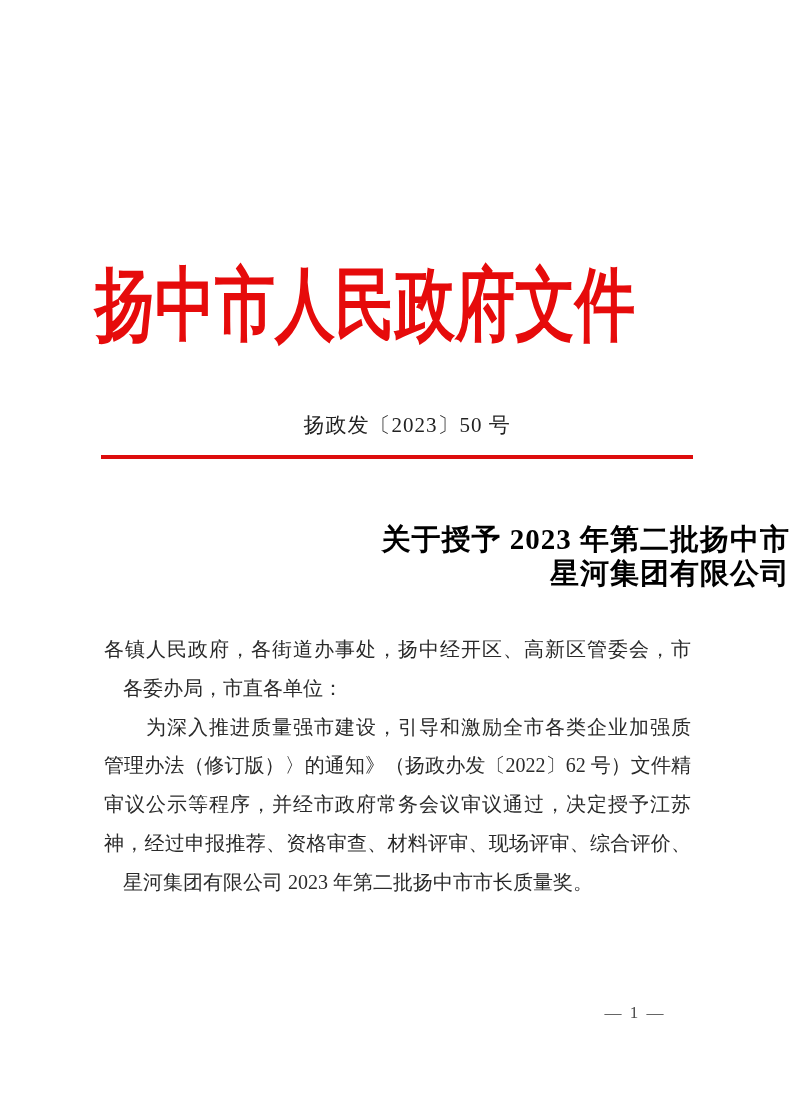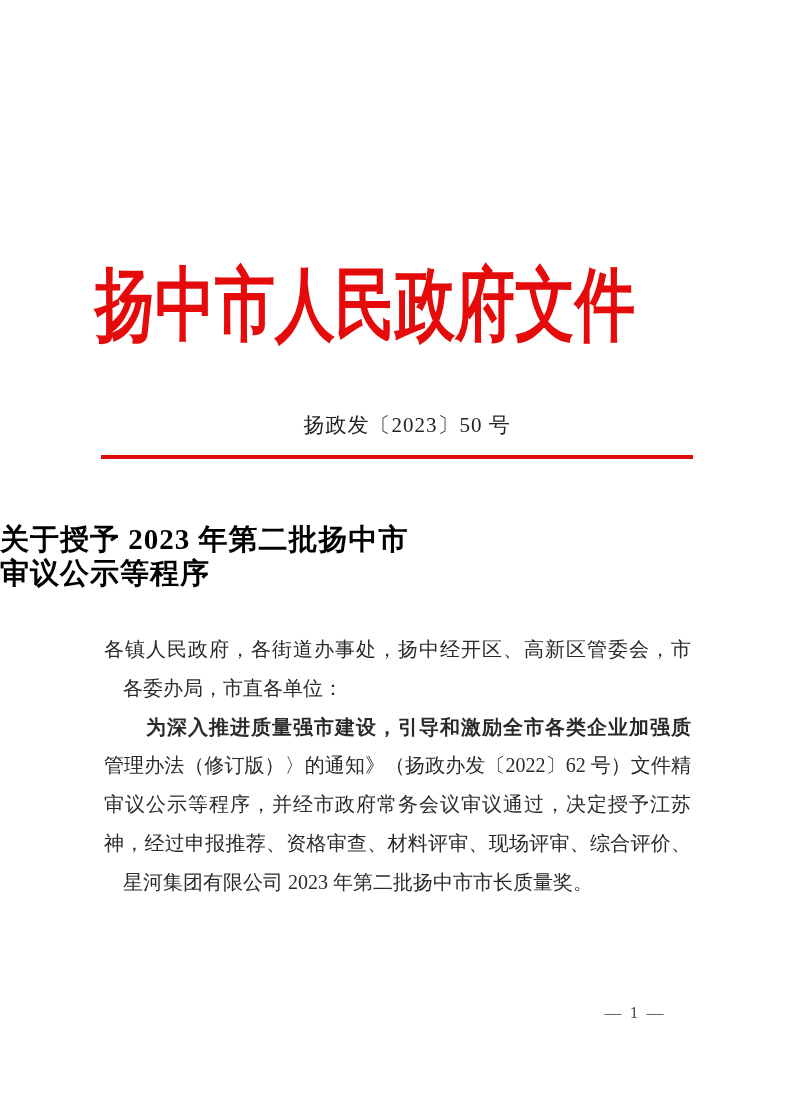--- a/index.html
+++ b/index.html
@@ -63,21 +63,21 @@
     height: 4px;
     background: #dd0d0d;
   }
 
   
   .doc-title {
     position: absolute;
     top: 522px;
     left: 0;
     right: 0;
-    text-align: left;
+    text-align: right;
     font-size: 29px;
     line-height: 34px;
     font-weight: bold;
     color: #000000;
     letter-spacing: 1px;
   }
 
   
   .body-text {
     position: absolute;
@@ -93,21 +93,20 @@
     text-align-last: justify;
     white-space: nowrap;
   }
   .line.flush {
     text-align-last: left;
     white-space: normal;
     margin-left: 19px;
   }
   .line.indent {
     padding-left: 42px;
-    font-weight: bold;
   }
 
   
   .page-number {
     position: absolute;
     top: 1001px;
     right: 85px;
     width: 140px;
     height: 24px;
     line-height: 24px;
@@ -125,21 +124,21 @@
   <div class="letterhead">
     <span class="letterhead-text">扬中市人民政府文件</span>
   </div>
 
   <div class="doc-number">扬政发〔2023〕50 号</div>
 
   <div class="red-rule"></div>
 
   <div class="doc-title">
     <div>关于授予 2023 年第二批扬中市</div>
-    <div>审议公示等程序</div>
+    <div>星河集团有限公司</div>
   </div>
 
   <div class="body-text">
 
     <div class="line">各镇人民政府，各街道办事处，扬中经开区、高新区管委会，市</div>
     <div class="line flush">各委办局，市直各单位：</div>
 
     <div class="line indent">为深入推进质量强市建设，引导和激励全市各类企业加强质</div>
     <div class="line">管理办法（修订版）〉的通知》（扬政办发〔2022〕62 号）文件精</div>
     <div class="line">审议公示等程序，并经市政府常务会议审议通过，决定授予江苏</div>

